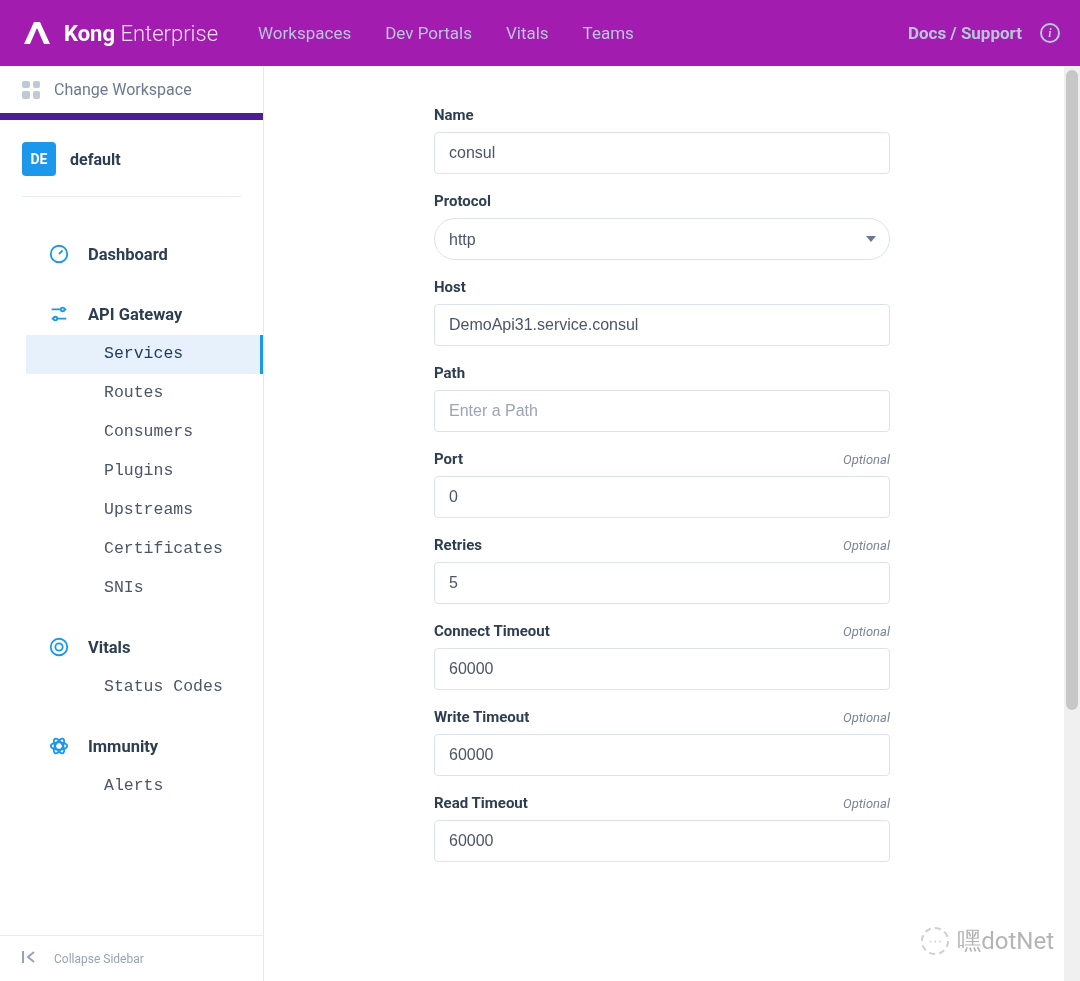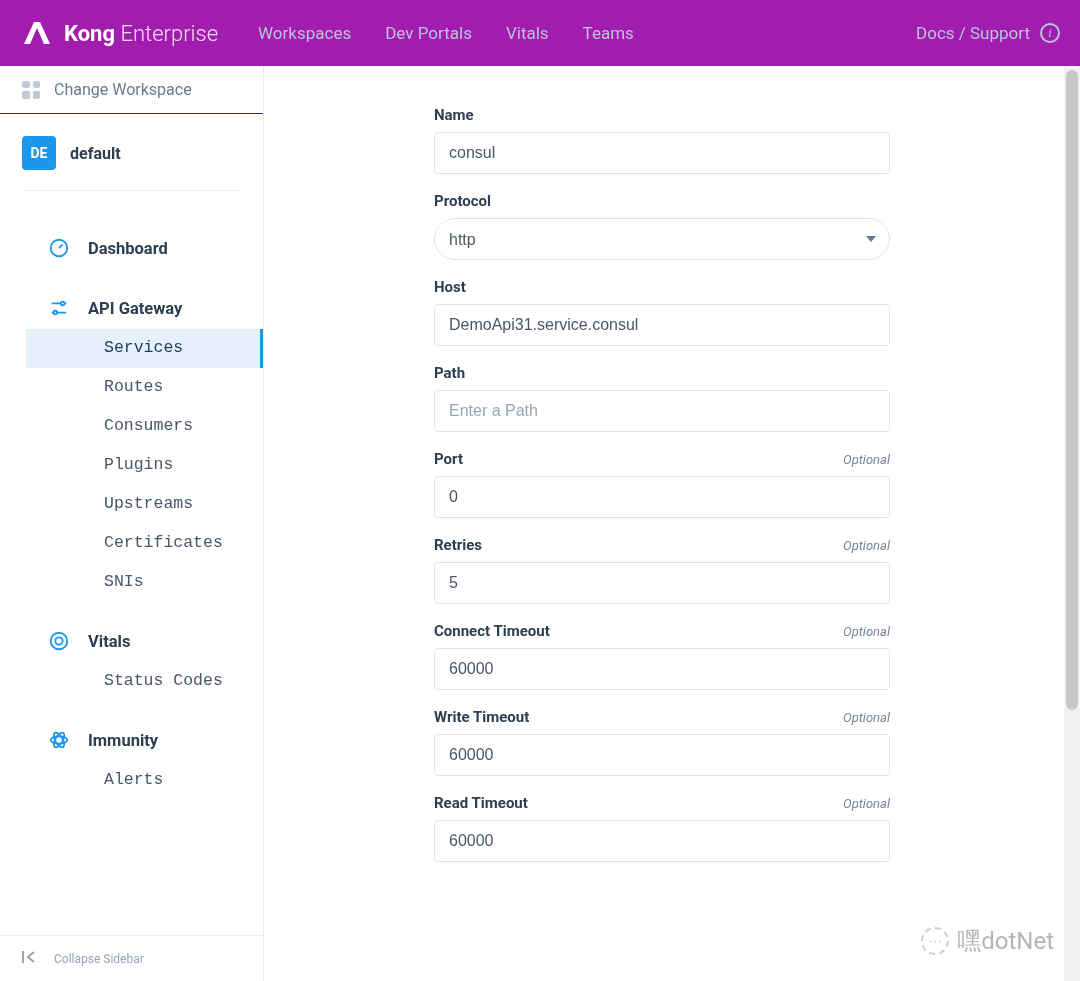--- a/index.html
+++ b/index.html
@@ -34,21 +34,21 @@
     font-size: 22px;
   }
   .brand strong { font-weight: 700; }
   .brand span { font-weight: 300; opacity: 0.85; }
   .topnav { display: flex; gap: 34px; }
   .topnav a {
     color: #b8c5d9;
     text-decoration: none;
     font-size: 17px;
   }
-  .top-right { margin-left: auto; display:flex; align-items:center; gap:10px; }
+  .top-right { margin-left: auto; display:flex; align-items:center; gap:18px;font-weight:bold; }
   .top-right a { color: #b8c5d9; font-size: 17px; text-decoration: none; }
   .info-circle {
     width: 20px; height: 20px; border: 2px solid #b8c5d9; border-radius: 50%;
     display:flex; align-items:center; justify-content:center;
     color:#b8c5d9; font-size:12px; font-style: italic; font-family: Georgia, serif;
   }
 
   .layout { display:flex; height: calc(981px - 66px); }
 
   .sidebar {
@@ -56,21 +56,21 @@
     border-right: 1px solid #e5e9ef;
     display:flex;
     flex-direction: column;
     background:#fff;
     position:relative;
   }
   .sb-change {
     display:flex; align-items:center; gap:14px;
     padding: 14px 22px;
     color:#6b7a90; font-size:16px;
-    border-bottom:1px solid #4c1d95;
+    border-bottom:7px solid #4c1d95;
     cursor:pointer;
   }
   .sb-change .grid-ic {
     width:18px; height:18px;
     display:grid; grid-template-columns:1fr 1fr; grid-template-rows:1fr 1fr; gap:3px;
   }
   .sb-change .grid-ic span { background:#c0c9d8; border-radius:2px; }
 
   .sb-ws {
     display:flex; align-items:center; gap:14px;

